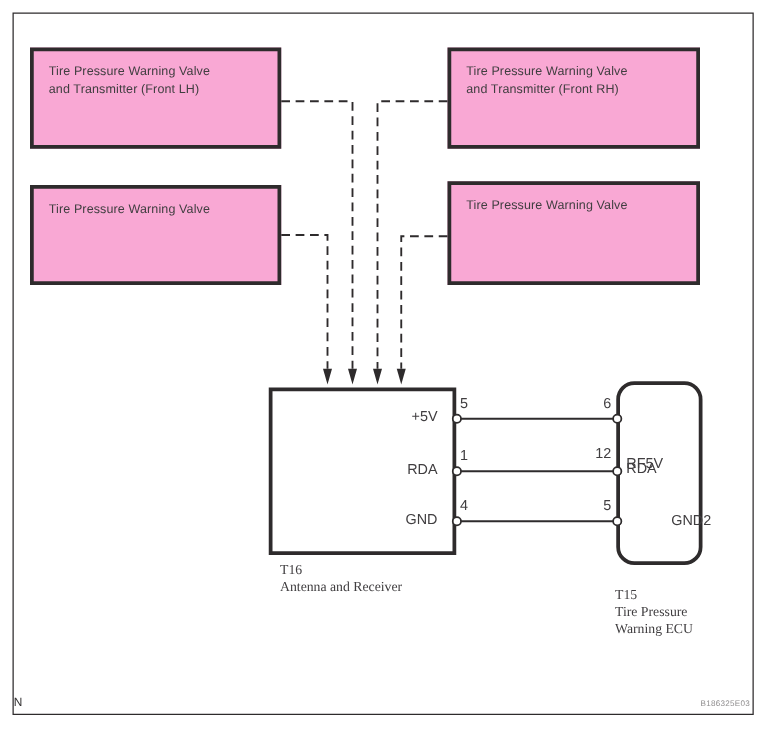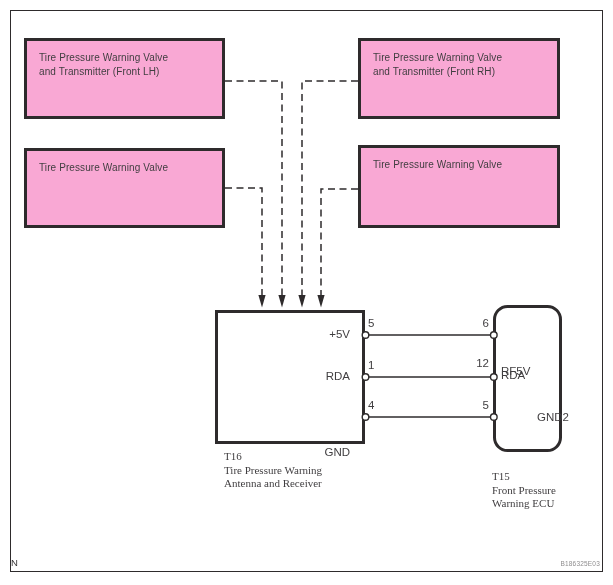--- a/index.html
+++ b/index.html
@@ -125,41 +125,40 @@
       <circle cx="365.5" cy="377" r="3.3"></circle>
       <circle cx="365.5" cy="417" r="3.3"></circle>
       <circle cx="493.8" cy="335" r="3.3"></circle>
       <circle cx="493.8" cy="377" r="3.3"></circle>
       <circle cx="493.8" cy="417" r="3.3"></circle>
     </g>
   </svg>
 
   <span class="pin-label t16-pin-label" style="top:328px;">+5V</span>
   <span class="pin-label t16-pin-label" style="top:370px;">RDA</span>
-  <span class="pin-label t16-pin-label" style="top:410px;margin-top:36px;">GND</span>
+  <span class="pin-label t16-pin-label" style="top:410px;">GND</span>
 
   <span class="pin-label t16-pin-num" style="top:317px;">5</span>
   <span class="pin-label t16-pin-num" style="top:359px;">1</span>
   <span class="pin-label t16-pin-num" style="top:399px;">4</span>
 
   <span class="pin-label t15-pin-num" style="top:317px;">6</span>
   <span class="pin-label t15-pin-num" style="top:357px;text-align:right;">12</span>
   <span class="pin-label t15-pin-num" style="top:399px;">5</span>
 
   <span class="pin-label t15-pin-label" style="top:329px;margin-top:36px;">RF5V</span>
   <span class="pin-label t15-pin-label" style="top:369px;">RDA</span>
   <span class="pin-label t15-pin-label" style="top:411px;margin-left:36px;">GND2</span>
 
   <div class="caption caption-t16">
     <div>T16</div>
-    <div>Tire Pressure Warning</div>
     <div>Antenna and Receiver</div>
   </div>
   <div class="caption caption-t15">
     <div>T15</div>
-    <div>Front Pressure</div>
+    <div>Tire Pressure</div>
     <div>Warning ECU</div>
   </div>
 
   <span class="footer-left">N</span>
   <span class="footer-right">B186325E03</span>
 
 </div>
 
 </body></html>

